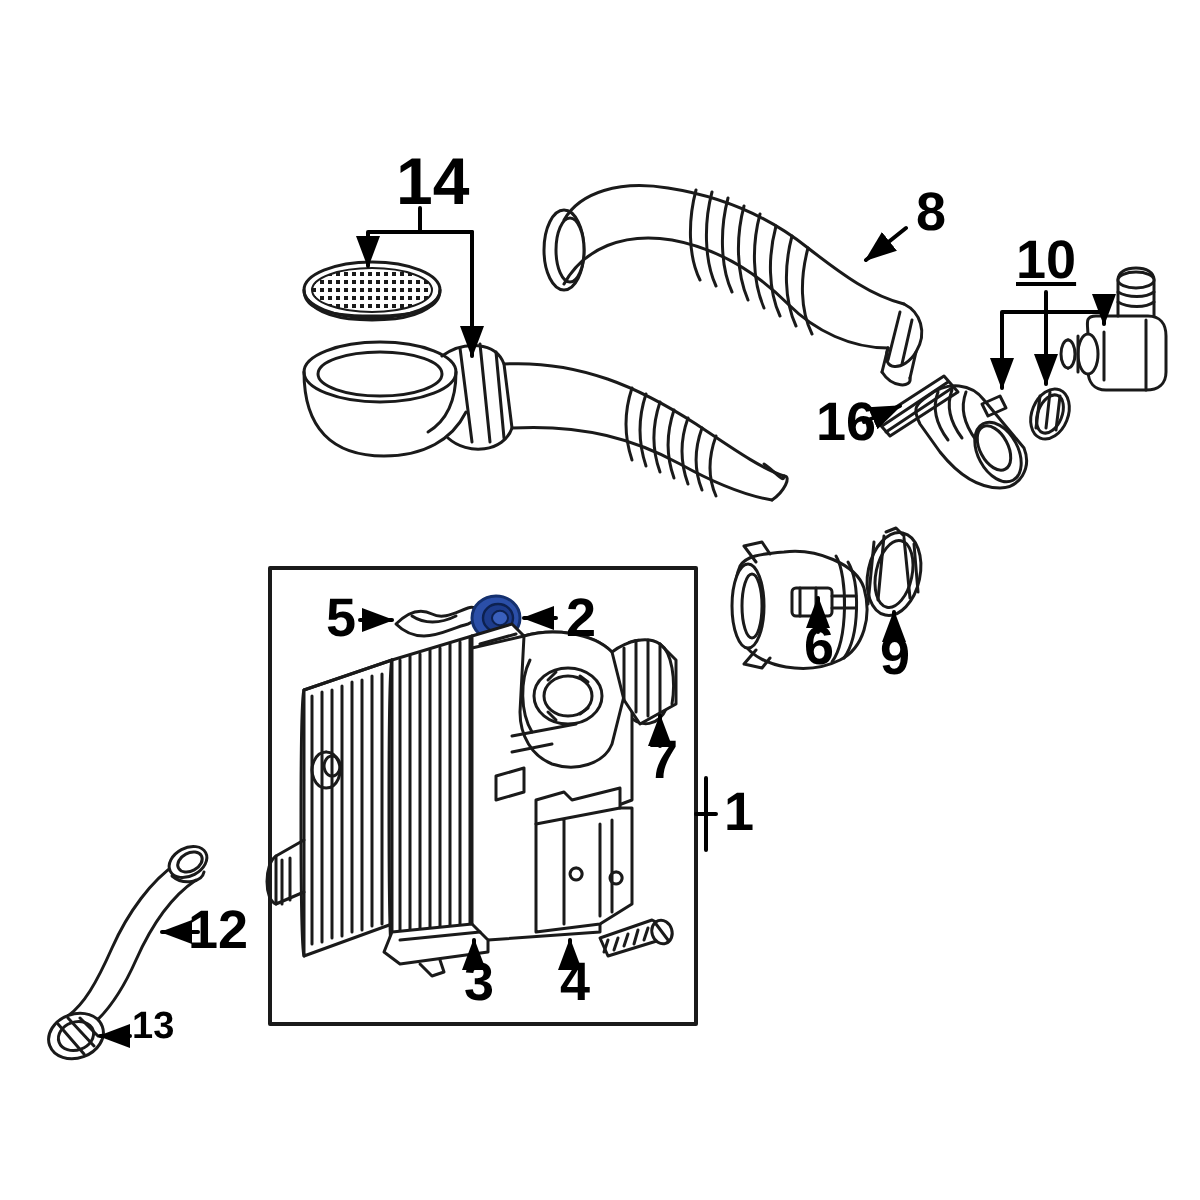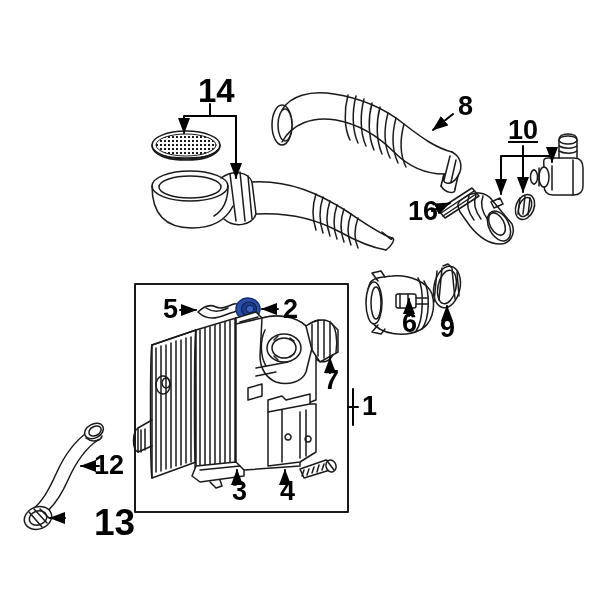--- a/index.html
+++ b/index.html
@@ -297,16 +297,16 @@
   <div class="num" style="left:232px;top:478px;font-size:27px;">3</div>
   <div class="num" style="left:280px;top:478px;font-size:27px;">4</div>
   <div class="num" style="left:163px;top:296px;font-size:27px;">5</div>
   <div class="num" style="left:402px;top:310px;font-size:27px;">6</div>
   <div class="num" style="left:324px;top:367px;font-size:27px;">7</div>
   <div class="num" style="left:458px;top:93px;font-size:27px;">8</div>
   <div class="num" style="left:440px;top:315px;font-size:27px;">9</div>
   <div class="num" style="left:508px;top:117px;font-size:27px;text-decoration:underline;">10</div>
   <div class="num" style="left:408px;top:198px;font-size:27px;">16</div>
   <div class="num" style="left:94px;top:452px;font-size:27px;">12</div>
-  <div class="num" style="left:66px;top:504px;font-size:37px;margin-left:28px;">13</div>
+  <div class="num" style="left:66px;top:504px;font-size:19px;">13</div>
   <div class="num" style="left:198px;top:74px;font-size:33px;">14</div>
 
 </div>
 
 </body></html>

